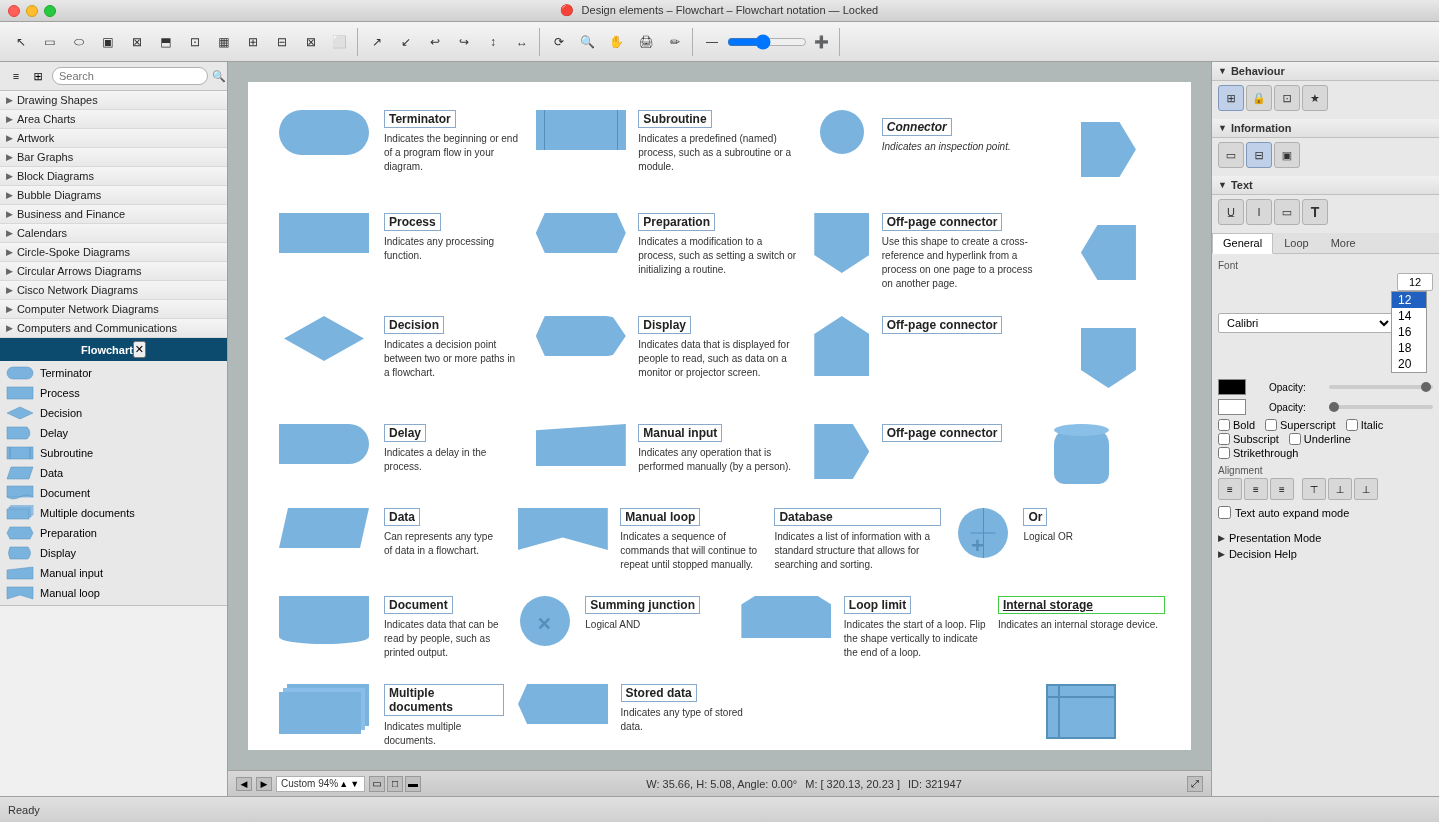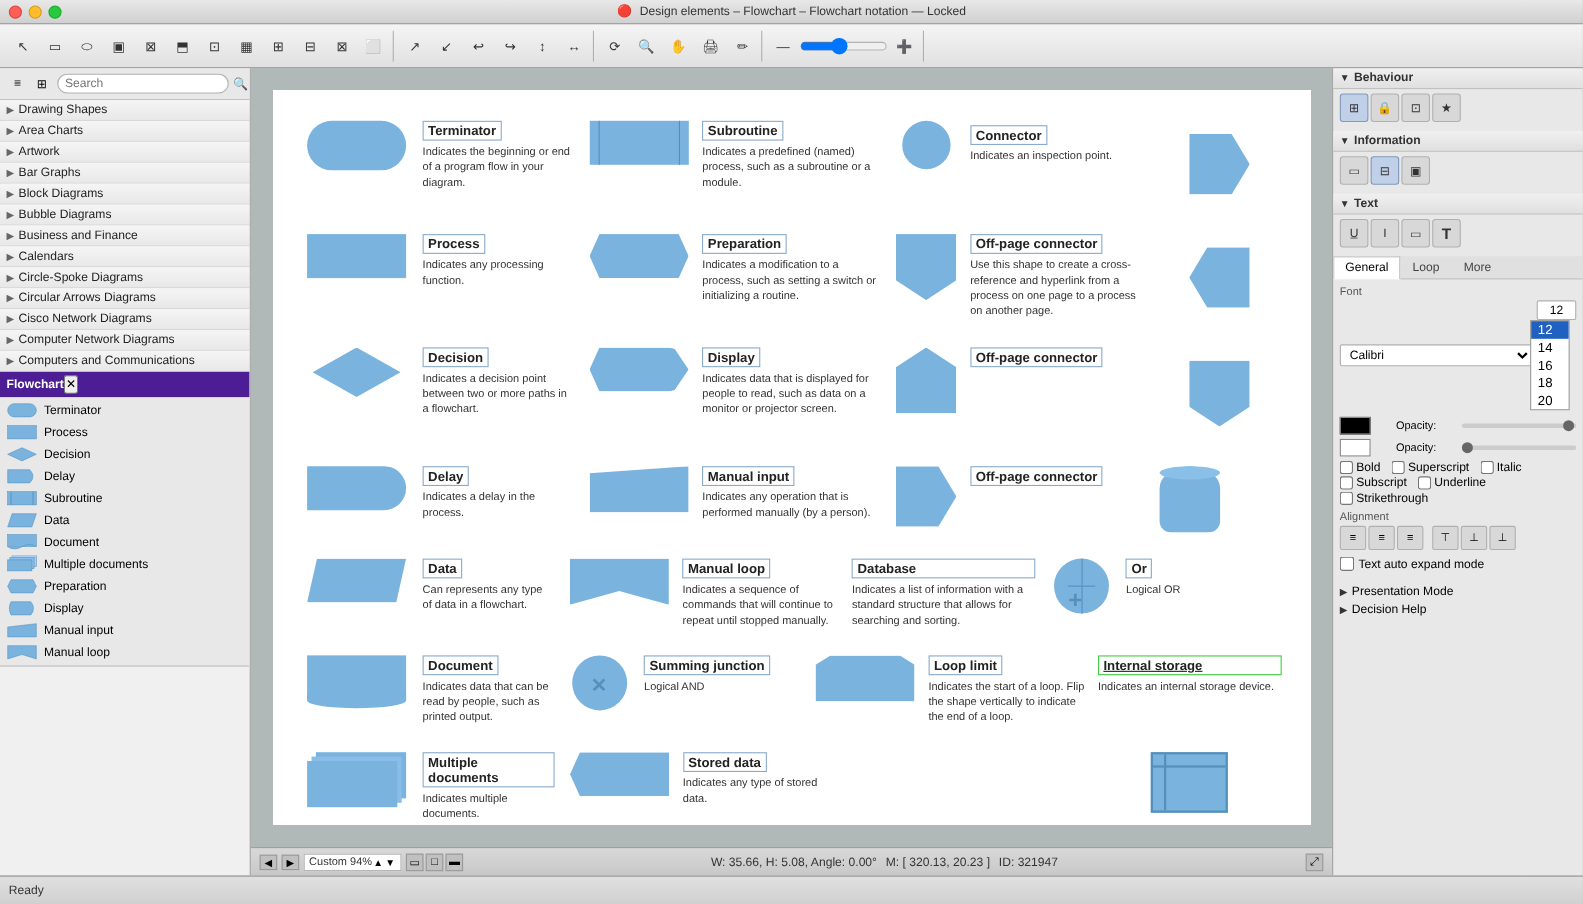--- a/index.html
+++ b/index.html
@@ -67,22 +67,22 @@
       background: linear-gradient(to bottom, #f5f5f5, #e8e8e8);
     }
     .sidebar-category .arrow { margin-right: 4px; font-size: 9px; color: #666; }
 
     
     .flowchart-panel {
       background: #e8e8e8;
       border-bottom: 1px solid #c0c0c0;
     }
     .flowchart-header {
-      display: flex; align-items: center; justify-content: flex-start;
-      padding: 3px 6px; background: #4c1d95; color: white; font-size: 11px; font-weight: bold;
+      display: flex; align-items: center; justify-content: center;
+      padding: 3px 6px; background: #0c4a6e; color: white; font-size: 11px; font-weight: bold;
     }
     .flowchart-header .close-btn { font-size: 11px; cursor: pointer; }
     .flowchart-items { padding: 2px 0; }
     .flowchart-item {
       display: flex; align-items: center; padding: 2px 6px; cursor: pointer; font-size: 11px; gap: 6px;
     }
     .fi-shape { width: 28px; height: 16px; display: flex; align-items: center; justify-content: center; }
     .fi-shape svg { max-width: 28px; max-height: 16px; }
 
     
@@ -559,21 +559,21 @@
               <div style="width:290px; display:flex; gap:10px; align-items:flex-start; padding:8px 6px;">
                 <div style="min-width:95px; display:flex; align-items:center; justify-content:center;">
                   <div class="shape-subroutine"></div>
                 </div>
                 <div>
                   <div class="fc-title">Subroutine</div>
                   <div class="fc-desc">Indicates a predefined (named) process, such as a subroutine or a module.</div>
                 </div>
               </div>
 
-              <div style="width:250px; display:flex; gap:10px; align-items:center; padding:8px 6px;">
+              <div style="width:250px; display:flex; gap:10px; align-items:flex-end; padding:8px 6px;font-style:italic;">
                 <div style="min-width:60px; display:flex; align-items:center; justify-content:center;">
                   <div class="shape-connector"></div>
                 </div>
                 <div>
                   <div class="fc-title">Connector</div>
                   <div class="fc-desc">Indicates an inspection point.</div>
                 </div>
               </div>
 
               <div style="width:130px; display:flex; align-items:center; justify-content:center; padding:20px 6px;">

